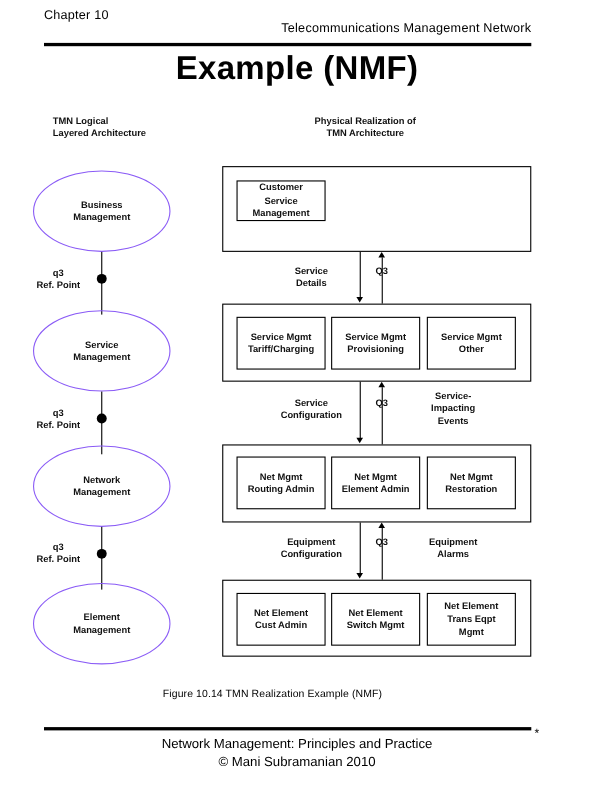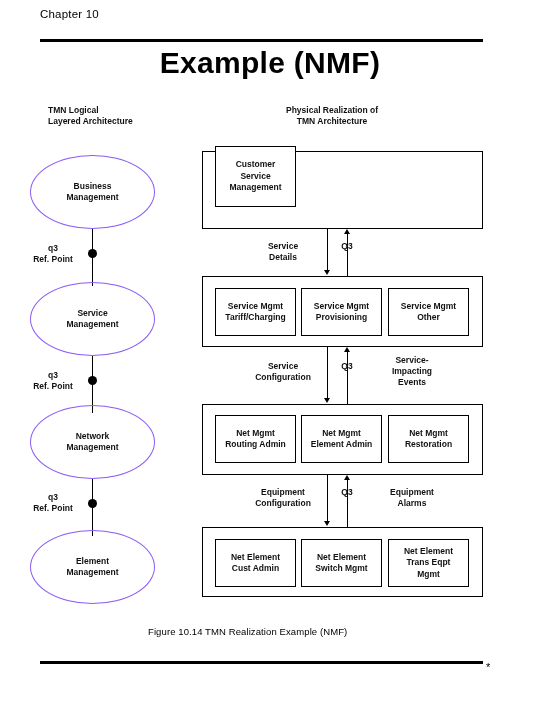--- a/index.html
+++ b/index.html
@@ -53,20 +53,21 @@
   .foot-rule{position:absolute;left:40px;top:661px;width:443px;height:2.5px;background:#000;}
   .foot-star{position:absolute;left:486px;top:661px;font-size:11px;}
   .foot-txt{position:absolute;left:0;right:0;top:668px;text-align:center;font-size:12px;line-height:16px;}
 </style>
 </head>
 <body>
 
 <div class="page">
 
   <div class="hdr-left">Chapter 10</div>
+  <div class="hdr-right">Telecommunications Management Network</div>
   <div class="hdr-rule"></div>
   <div class="slide-title">Example (NMF)</div>
 
   <div class="cap cap-right">
     <div>Physical Realization of</div>
     <div>TMN Architecture</div>
   </div>
   <div class="cap cap-left">
     <div>TMN Logical</div>
     <div>Layered Architecture</div>
@@ -115,21 +116,21 @@
   </div>
 
   <div class="ellipse" style="left:30px;top:530px;width:125px;height:74px;">
     <div>
       <div>Element</div>
       <div>Management</div>
     </div>
   </div>
 
   <div class="frame" style="left:202px;top:151px;width:281px;height:78px;"></div>
-  <div class="ibox" style="left:215px;top:146px;width:81px;height:61px;">
+  <div class="ibox" style="left:215px;top:164px;width:81px;height:37px;">
     <div>
       <div>Customer</div>
       <div>Service</div>
       <div>Management</div>
     </div>
   </div>
 
   <div class="conn" style="left:327px;top:229px;height:42px;"></div>
   <div class="arw arw-down" style="left:324px;top:270px;"></div>
   <div class="conn" style="left:347px;top:234px;height:42px;"></div>
@@ -233,14 +234,18 @@
     <div>
       <div>Net Element</div>
       <div>Trans Eqpt</div>
       <div>Mgmt</div>
     </div>
   </div>
 
   <div class="figcap">Figure 10.14  TMN Realization Example (NMF)</div>
   <div class="foot-rule"></div>
   <div class="foot-star">*</div>
+  <div class="foot-txt">
+    <div>Network Management: Principles and Practice</div>
+    <div>©  Mani Subramanian 2010</div>
+  </div>
 
 </div>
 
 </body></html>

